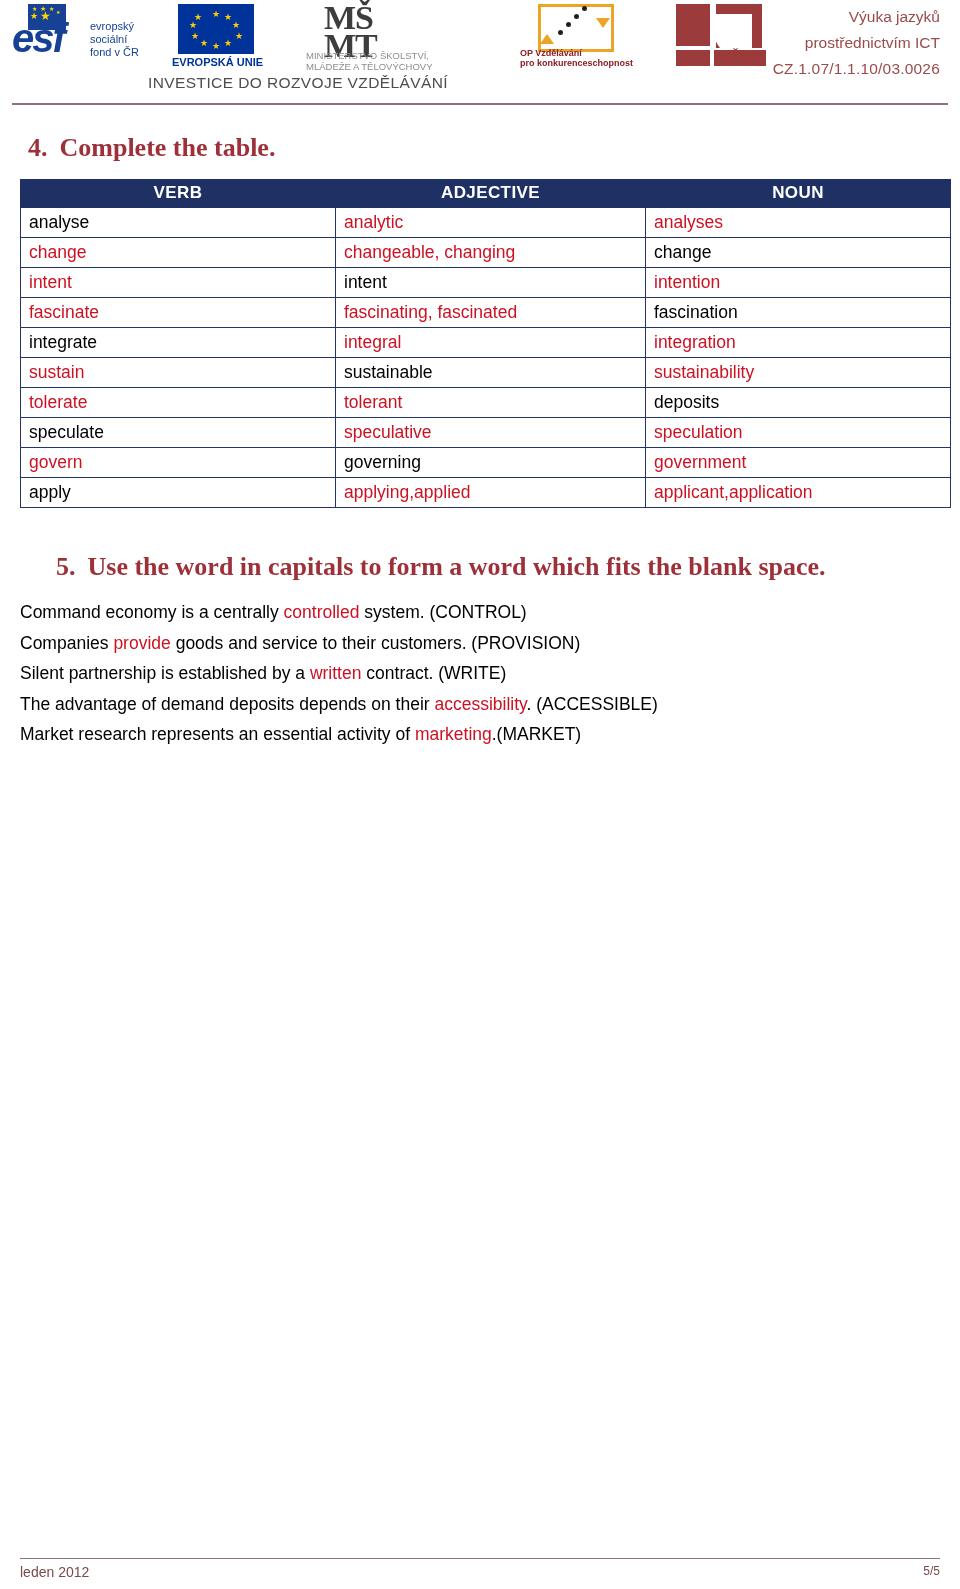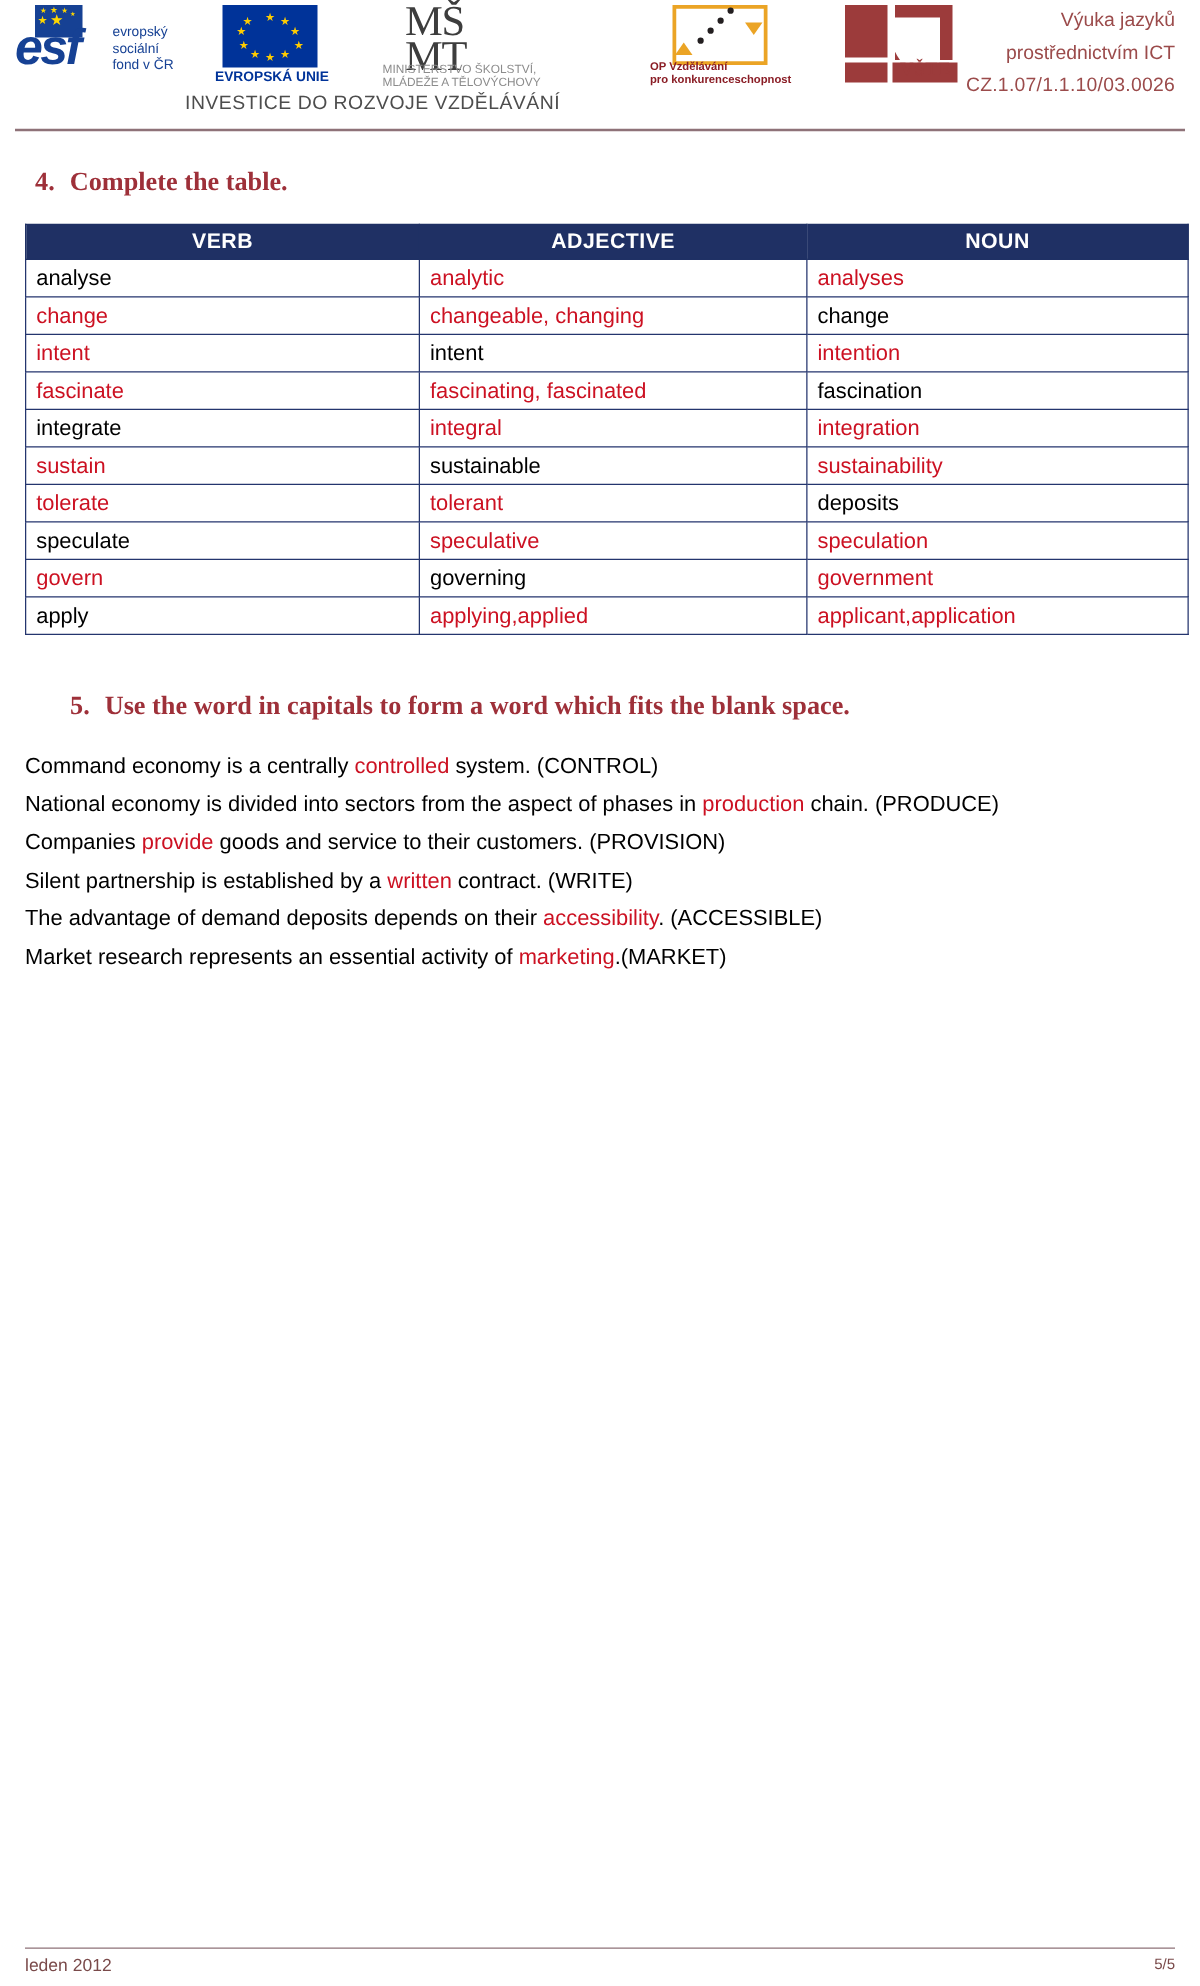--- a/index.html
+++ b/index.html
@@ -93,21 +93,21 @@
   }
 
   
   .logo-msmt { width: 200px; height: 62px; }
   .msmt-mark {
     position: absolute; left: 18px; top: 0px;
     font-family: "Liberation Serif", serif;
     font-size: 34px;
     line-height: 28px;
     color: #3d3d3d;
-    font-weight: normal;
+    font-weight: bold;
     letter-spacing: -1px;
   }
   .msmt-caption {
     position: absolute; left: 0px; top: 46px;
     font-size: 9.5px;
     line-height: 11px;
     color: #8c8c8c;
     white-space: nowrap;
   }
 
@@ -196,21 +196,21 @@
     height: 2px;
     background: #8e7278;
   }
 
   
   .task-heading {
     position: absolute;
     font-family: "Liberation Serif", serif;
     font-weight: bold;
     color: #9e3039;
-    font-size: 21px;
+    font-size: 26px;
     white-space: nowrap;
   }
   .task-heading .num { margin-right: 12px; }
 
   #heading-4 { left: 28px; top: 133px; }
   #heading-5 { left: 56px; top: 552px; }
 
   
   .word-table {
     position: absolute;
@@ -439,21 +439,20 @@
       </tr>
     </tbody>
 </table>
 
 <div class="task-heading" id="heading-5">
   <span class="num">5.</span><span>Use the word in capitals to form a word which fits the blank space.</span>
 </div>
 
 <div class="exercise-list" id="exercise-list">
     <div class="exercise-line"><span>Command economy is a centrally </span><span class="ans">controlled</span><span> system. (CONTROL)</span></div>
-    <div class="exercise-line"><span>National economy is divided into sectors from the aspect of phases in </span><span class="ans">production</span><span> chain. (PRODUCE)</span></div>
     <div class="exercise-line"><span>Companies </span><span class="ans">provide</span><span> goods and service to their customers. (PROVISION)</span></div>
     <div class="exercise-line"><span>Silent partnership is established by a </span><span class="ans">written</span><span> contract. (WRITE)</span></div>
     <div class="exercise-line"><span>The advantage of demand deposits depends on their </span><span class="ans">accessibility</span><span>. (ACCESSIBLE)</span></div>
     <div class="exercise-line"><span>Market research represents an essential activity of </span><span class="ans">marketing</span><span>.(MARKET)</span></div>
   </div>
 
 <div class="footer-rule"></div>
 <div class="footer-left">leden 2012</div>
 <div class="footer-right">5/5</div>
 

